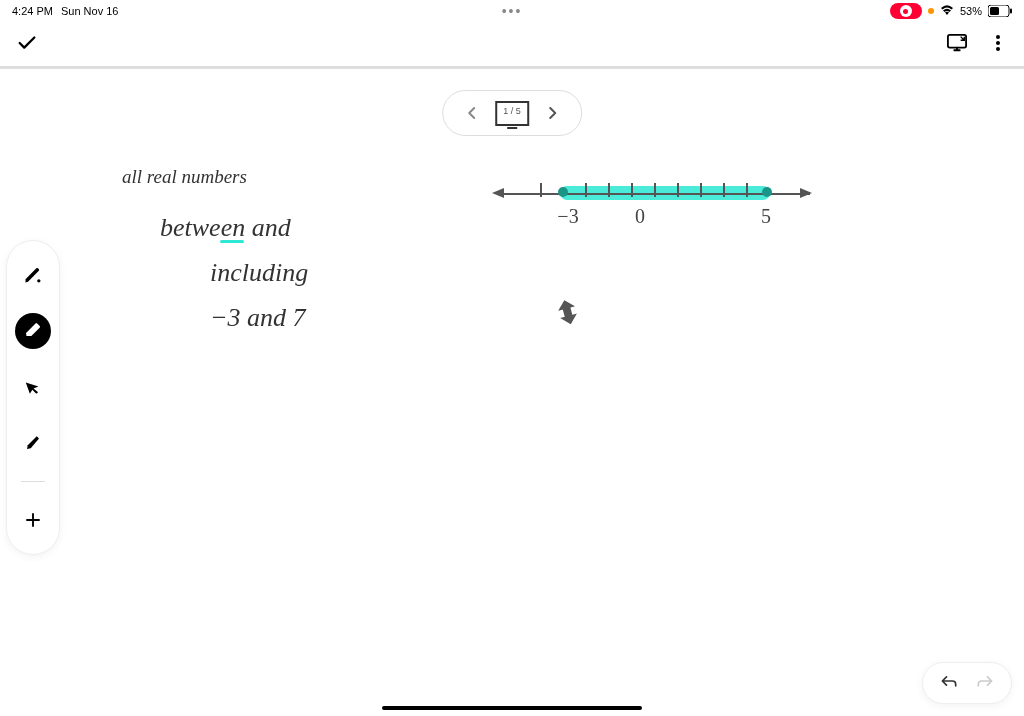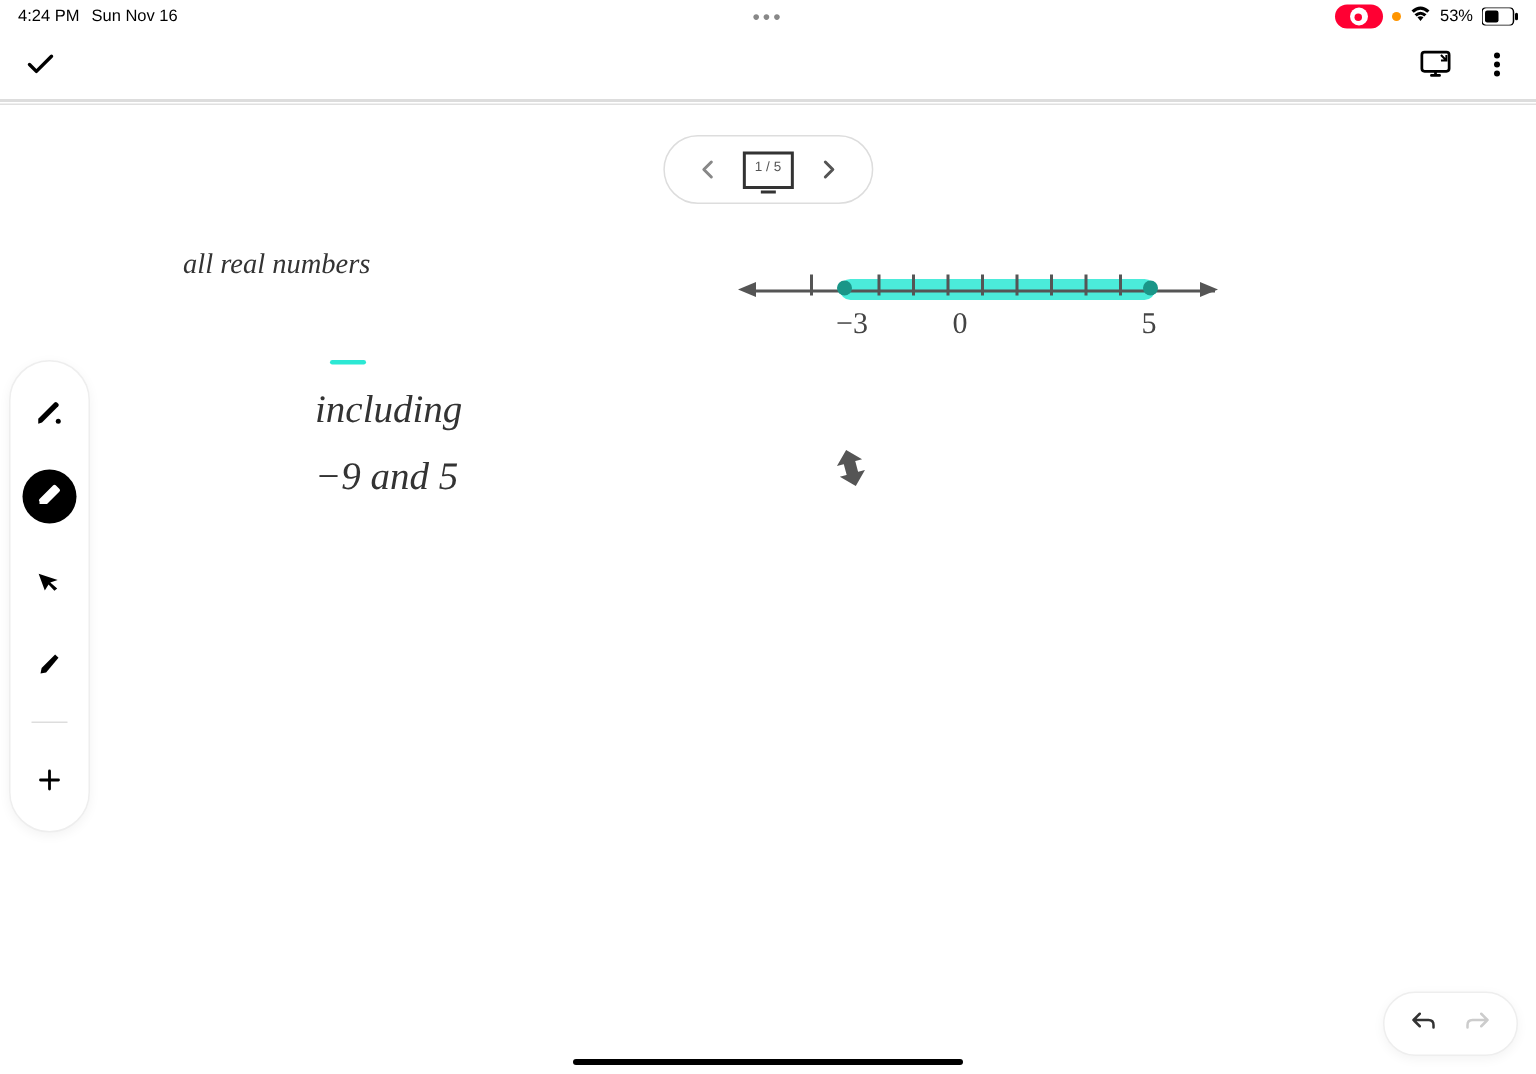--- a/index.html
+++ b/index.html
@@ -396,23 +396,24 @@
   <div class="tool-divider"></div>
   <div class="tool-btn">
     <svg width="18" height="18" viewBox="0 0 24 24">
         <path d="M12 4 L12 20 M4 12 L20 12" stroke="#000" stroke-width="2.5" stroke-linecap="round"></path>
       </svg>
   </div>
 </div>
 
 <div class="canvas-area">
   <div class="handwriting hw-text" style="left:48px; top:20px; font-size:19px;margin-left:14px;">all real numbers</div>
+  <div class="handwriting hw-text" style="left:100px; top:65px; font-size:26px;">between and</div>
   <div class="teal-underline" style="left:160px; top:100px;"></div>
   <div class="handwriting hw-text" style="left:150px; top:110px; font-size:26px;">including</div>
-  <div class="handwriting hw-text" style="left:150px; top:155px; font-size:26px;">−9 and 5</div>
+  <div class="handwriting hw-text" style="left:150px; top:155px; font-size:26px;">−3 and 7</div>
 
   <div class="number-line">
     <div class="nl-highlight"></div>
     <div class="nl-arrow-left"></div>
     <div class="nl-line"></div>
     <div class="nl-arrow-right"></div>
     <div class="nl-tick" style="left:40px;"></div>
     <div class="nl-dot" style="left:58px;"></div>
     <div class="nl-tick" style="left:85px;"></div>
     <div class="nl-tick" style="left:108px;"></div>

